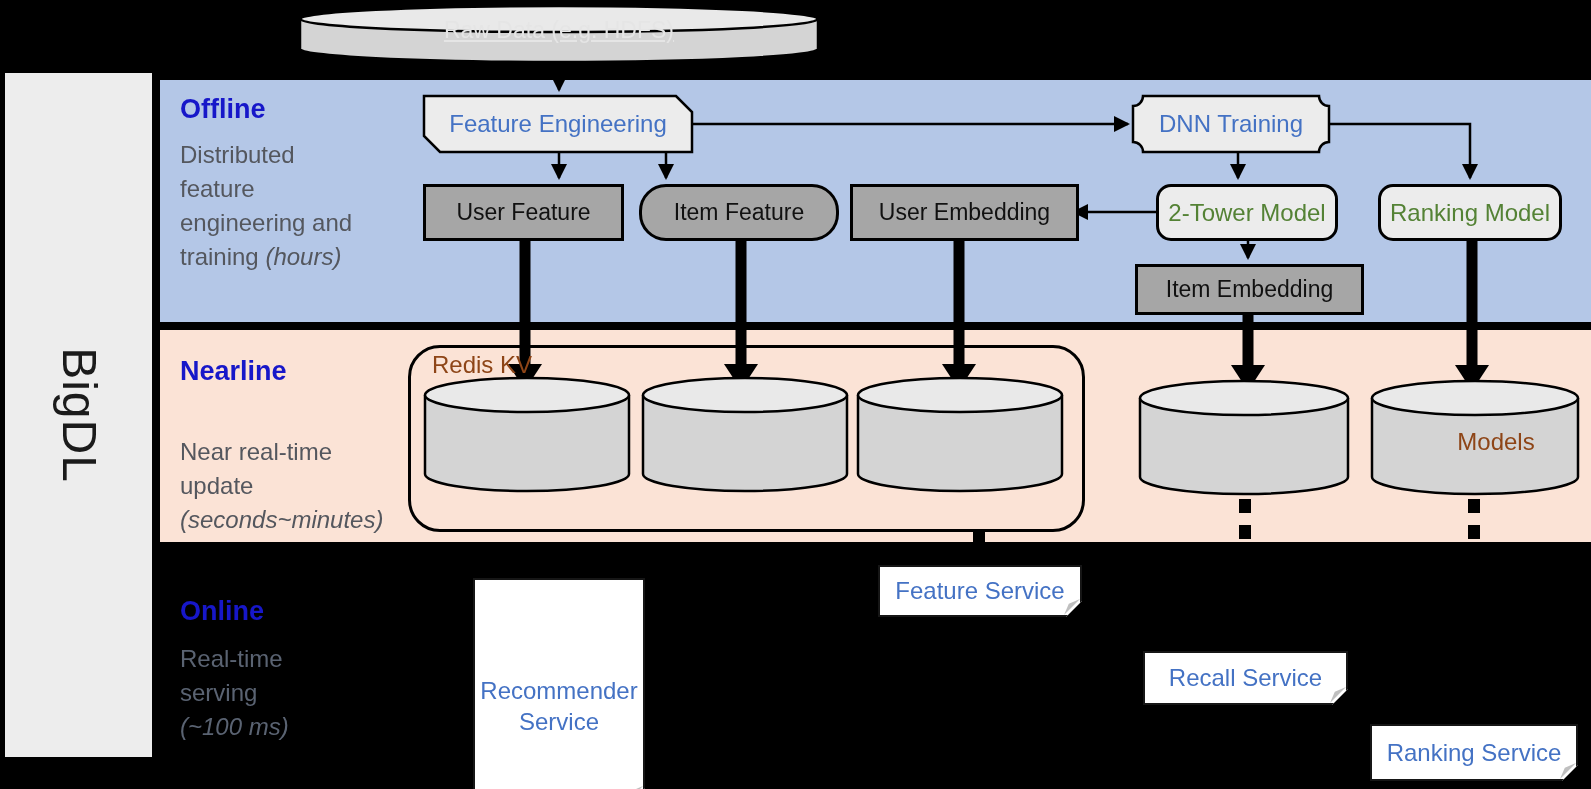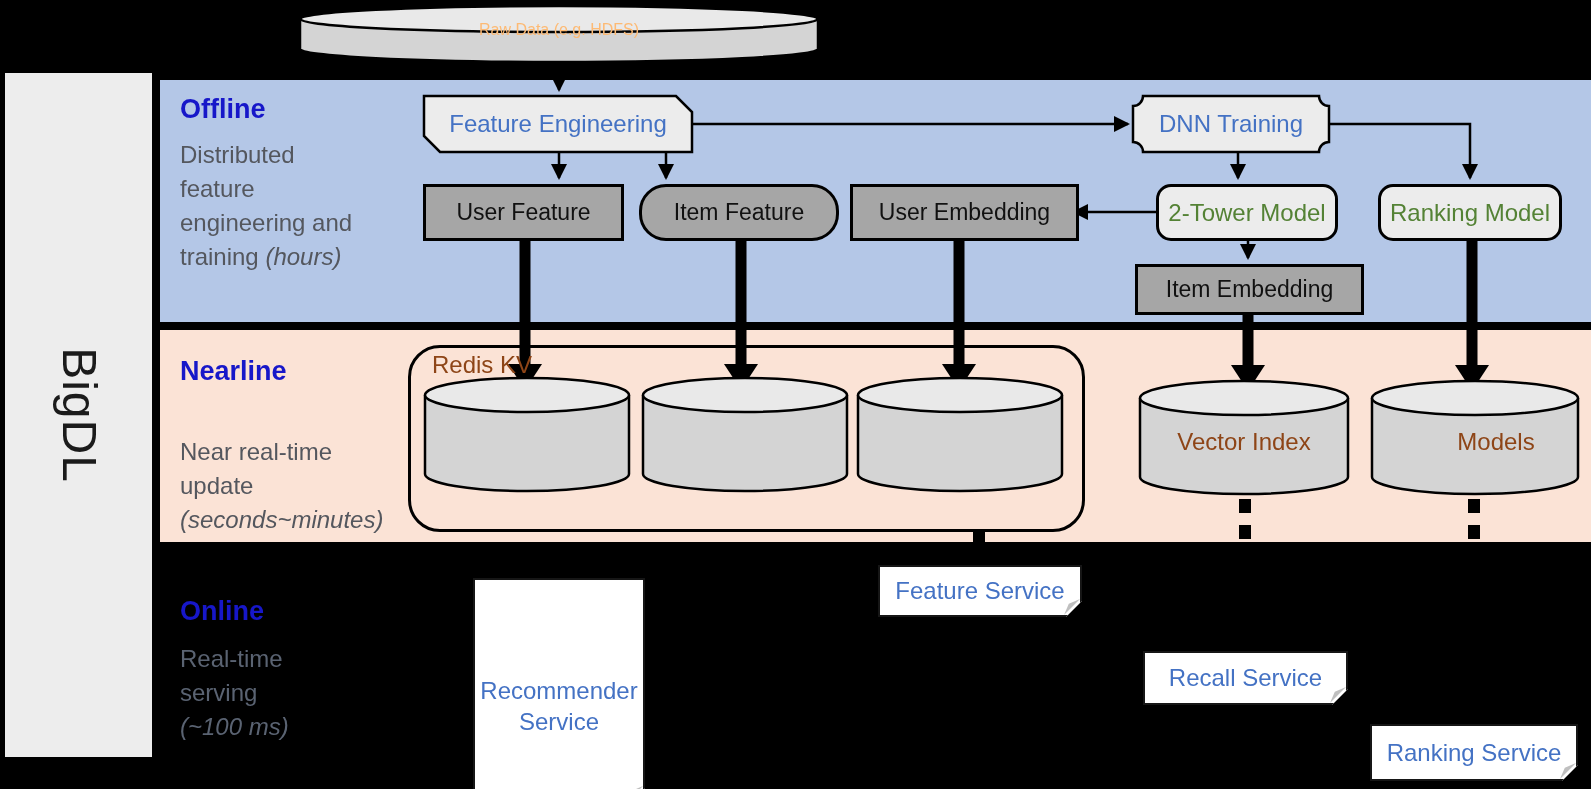--- a/index.html
+++ b/index.html
@@ -56,21 +56,21 @@
     font-size:24px;color:var(--model-green);text-align:right;
   }
   .redis-container{
     position:absolute;z-index:1;left:408px;top:345px;width:677px;height:187px;
     border:3px solid #000;border-radius:32px;box-sizing:border-box;background:transparent;
   }
   .flowlbl{position:absolute;z-index:4;display:flex;align-items:center;justify-content:center;
     font-size:24px;color:var(--flow-blue);pointer-events:none;}
   .cyl-lbl{position:absolute;z-index:4;text-align:center;font-size:24px;color:var(--storage-brown);pointer-events:none;}
   .raw-lbl{position:absolute;z-index:4;display:flex;align-items:center;justify-content:center;
-    font-size:16px;color:#fdba74;pointer-events:none;}
+    font-size:23px;color:#e5e5e5;pointer-events:none;text-decoration:underline;}
   .redis-lbl{position:absolute;z-index:4;left:432px;top:351px;font-size:24px;color:var(--storage-brown);}
   .doc{
     position:absolute;z-index:3;background:#fff;border:2px solid #161616;box-sizing:border-box;
     display:flex;align-items:center;justify-content:center;text-align:center;
     font-size:24px;line-height:1.3;color:var(--flow-blue);
     clip-path:polygon(0 0,100% 0,100% calc(100% - var(--fold)),calc(100% - var(--fold)) 100%,0 100%);
   }
   .doc::after{
     content:"";position:absolute;right:0;bottom:0;width:var(--fold);height:var(--fold);
     background:var(--fold-gray);
@@ -175,21 +175,20 @@
     <g>
       <path class="cyl-body" d="M1372,398 V477 A103,17 0 0 0 1578,477 V398"></path>
       <ellipse class="cyl-top" cx="1475" cy="398" rx="103" ry="17"></ellipse>
     </g>
   </svg>
 
   <div class="raw-lbl" style="left:300px;top:10px;width:518px;height:40px;">Raw Data (e.g. HDFS)</div>
   <div class="flowlbl" style="left:424px;top:96px;width:268px;height:56px;">Feature Engineering</div>
   <div class="flowlbl" style="left:1133px;top:96px;width:196px;height:56px;">DNN Training</div>
   <div class="redis-lbl">Redis KV</div>
-  <div class="cyl-lbl" style="left:1140px;top:428px;width:208px;">Vector Index</div>
   <div class="cyl-lbl" style="left:1372px;top:428px;width:216px;margin-left:16px;">Models</div>
 
   <div class="graybox" style="left:423px;top:184px;width:201px;height:57px;">User Feature</div>
   <div class="graybox" style="left:639px;top:184px;width:200px;height:57px;border-radius:27px;">Item Feature</div>
   <div class="graybox" style="left:850px;top:184px;width:229px;height:57px;">User Embedding</div>
   <div class="graybox" style="left:1135px;top:264px;width:229px;height:51px;">Item Embedding</div>
 
   <div class="modelbox" style="left:1156px;top:184px;width:182px;height:57px;">2-Tower Model</div>
   <div class="modelbox" style="left:1378px;top:184px;width:184px;height:57px;">Ranking Model</div>
 

